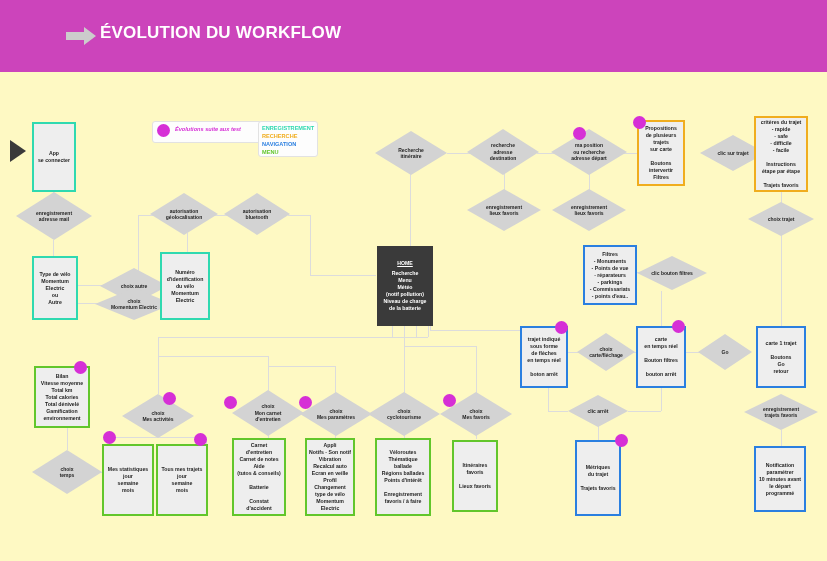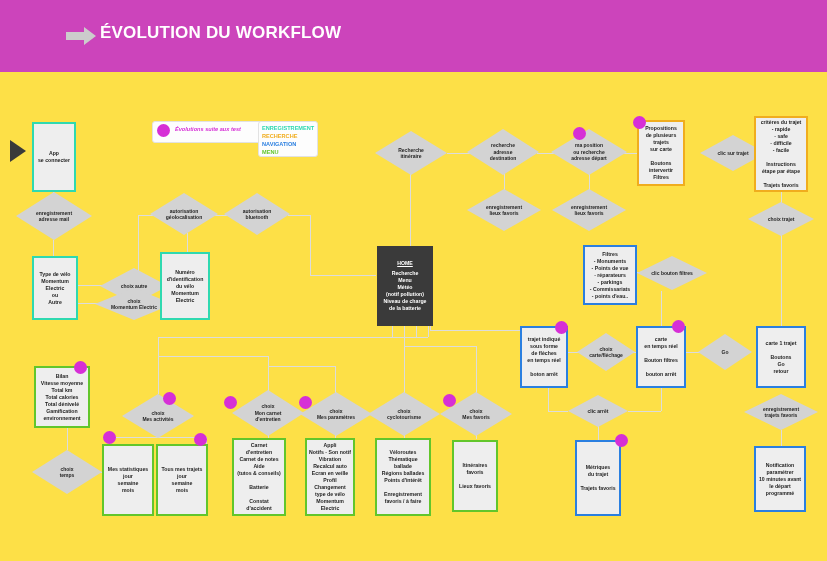--- a/index.html
+++ b/index.html
@@ -1,17 +1,17 @@
 <!DOCTYPE html>
 <html><head>
 <meta charset="utf-8">
 <style>
   html,body{margin:0;padding:0;background:#ffffff;}
   body{width:827px;height:561px;font-family:"Liberation Sans",sans-serif;overflow:hidden;}
-  #canvas{position:relative;width:827px;height:561px;background:#fde047;}
+  #canvas{position:relative;width:827px;height:561px;background:#fef9c3;}
 
   
   .header{position:absolute;left:0;top:0;width:827px;height:72px;background:#cc44bb;}
   .header-arrow{position:absolute;left:66px;top:24px;width:30px;height:24px;}
   .header-title{position:absolute;left:100px;top:23px;font-size:17px;font-weight:bold;color:#ffffff;letter-spacing:.2px;}
 
   
   .legend-pill{position:absolute;left:152px;top:121px;width:108px;height:20px;background:#fdfdfd;border:1px solid #e2e2e2;border-radius:3px;}
   .legend-dot{position:absolute;left:157px;top:124px;width:13px;height:13px;border-radius:50%;background:#d62fd6;}
   .legend-text{position:absolute;left:175px;top:126px;font-size:5.6px;font-weight:bold;color:#d62fd6;font-style:italic;}

